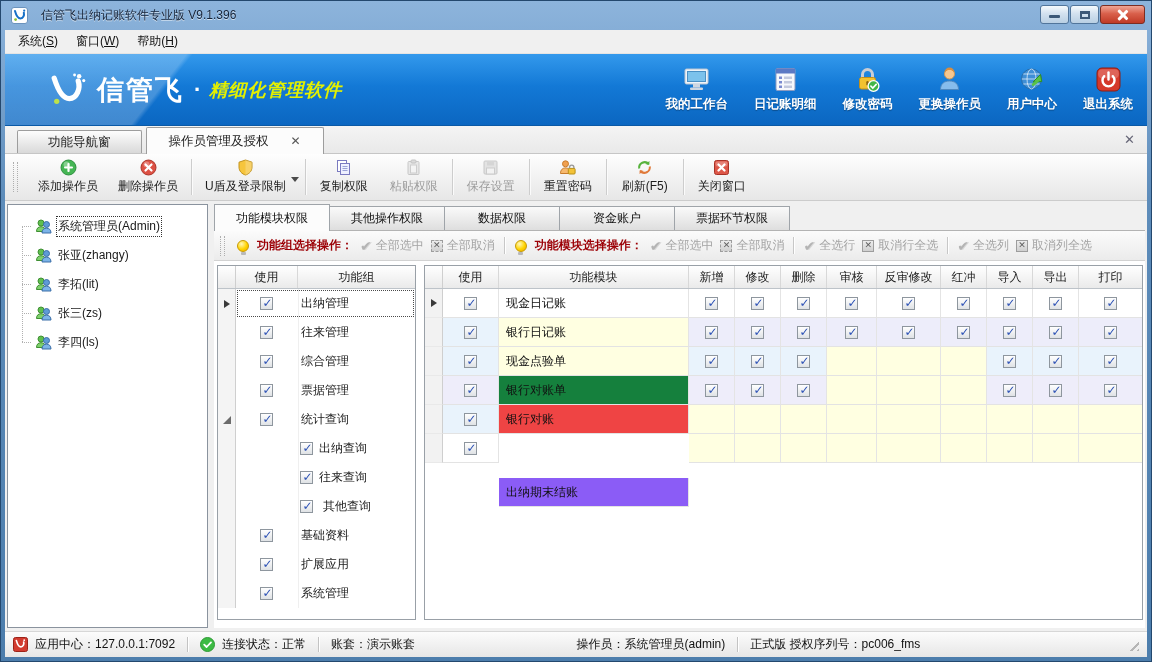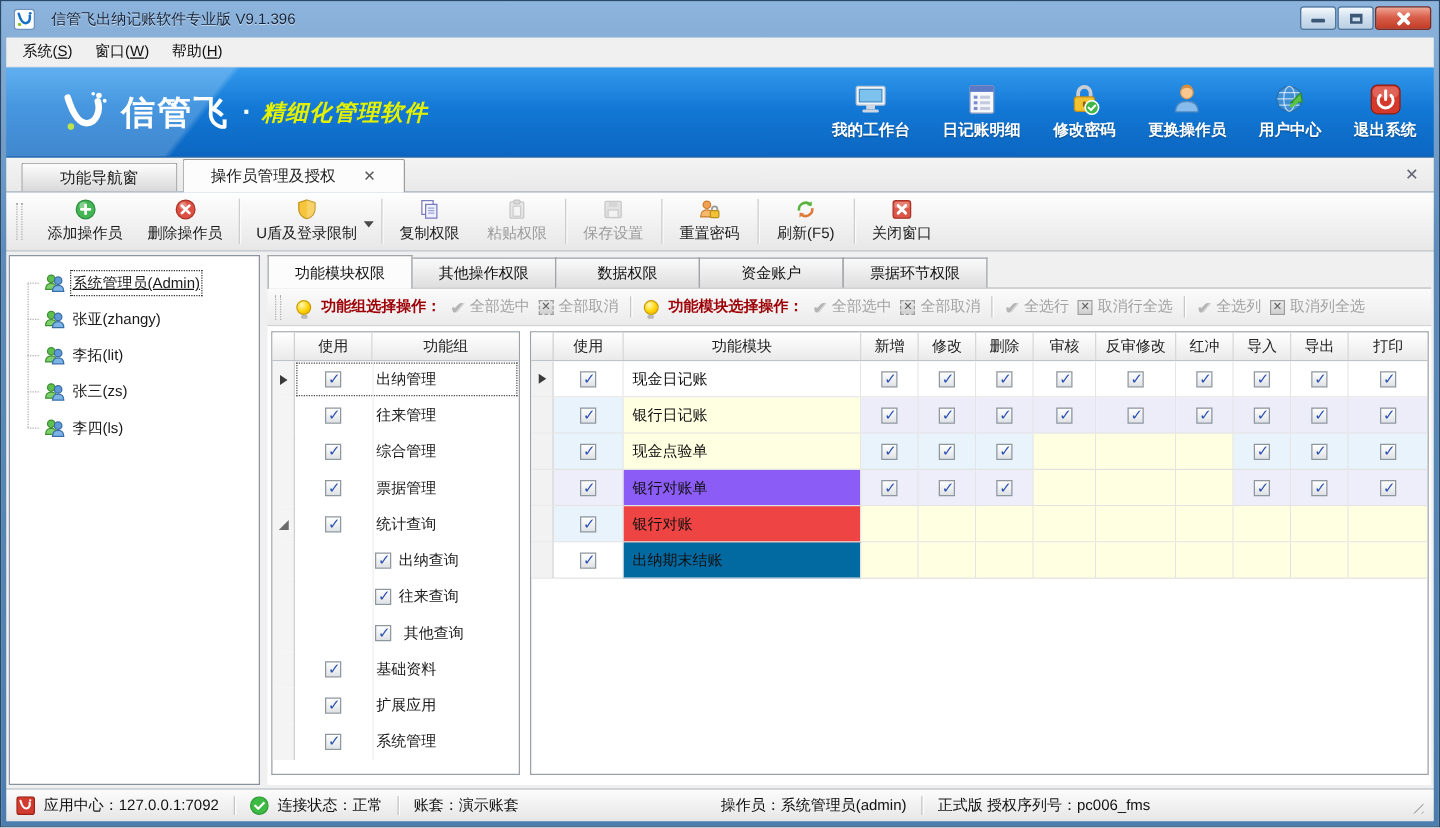--- a/index.html
+++ b/index.html
@@ -70,21 +70,21 @@
   .content { flex:1; background:#f0f0f0; display:flex; padding:3px 2px; gap:6px; min-height:0; }
 
   
   .oppanel { width:201px; flex:none; background:#fff; border:1px solid #8a939e; padding-top:7px; }
   .optree { position:relative; }
   .optree::before { content:""; position:absolute; left:14px; top:15px; height:115px; border-left:1px dotted #b0b0b0; }
   .opitem { height:29px; display:flex; align-items:center; padding-left:27px; position:relative; cursor:pointer; gap:6px; }
   .opitem::before { content:""; position:absolute; left:14px; top:14px; width:9px; border-top:1px dotted #b0b0b0; }
   .opitem .opicon { width:17px; height:17px; flex:none; }
   .opitem .opname { white-space:nowrap; }
-  .opitem.selected .opname { outline:1px dotted #333; outline-offset:1px;text-decoration:underline; }
+  .opitem.selected .opname { outline:1px dotted #333; outline-offset:1px; }
 
   
   .mainpane { flex:1; display:flex; flex-direction:column; min-width:0; }
 
   .permtabs { height:27px; flex:none; display:flex; align-items:flex-end; border-bottom:1px solid #b3b3b3; background:#f0f0f0; }
   .ptab { height:24px; min-width:116px; padding:0 14px; display:flex; align-items:center; justify-content:center;
     border:1px solid #9fa4a9; border-bottom:none; background:linear-gradient(#fafafa,#dedede); margin-left:-1px; color:#111; cursor:pointer;}
   .ptab:first-child { margin-left:0; }
   .ptab.active { background:#fcfcfc; height:27px; margin-bottom:-1px; z-index:2; }
 
@@ -661,21 +661,21 @@
                 </span>
                 <span class="mcell" style="flex: 1 1 0%; border-right: none; background: rgb(233, 243, 252);">
                   <span class="cb checked"></span>
                 </span>
               </div>
               <div class="mrow">
                 <span class="mkcell"></span>
                 <span class="mcell" style="width: 56px; background: rgb(238, 237, 250);">
                   <span class="cb checked"></span>
                 </span>
-                <span class="mcell name" style="width: 190px; background: #8b5cf6;">银行对账单</span>
+                <span class="mcell name" style="width: 190px; background: #15803d;">银行对账单</span>
                 <span class="mcell" style="width: 46px; background: rgb(238, 237, 250);">
                   <span class="cb checked"></span>
                 </span>
                 <span class="mcell" style="width: 46px; background: rgb(238, 237, 250);">
                   <span class="cb checked"></span>
                 </span>
                 <span class="mcell" style="width: 46px; background: rgb(238, 237, 250);">
                   <span class="cb checked"></span>
                 </span>
                 <span class="mcell" style="width: 50px; background: rgb(255, 255, 225);"></span>
@@ -705,21 +705,21 @@
                 <span class="mcell" style="width: 46px; background: rgb(255, 255, 225);"></span>
                 <span class="mcell" style="width: 46px; background: rgb(255, 255, 225);"></span>
                 <span class="mcell" style="width: 46px; background: rgb(255, 255, 225);"></span>
                 <span class="mcell" style="flex: 1 1 0%; border-right: none; background: rgb(255, 255, 225);"></span>
               </div>
               <div class="mrow">
                 <span class="mkcell"></span>
                 <span class="mcell" style="width: 56px; background: rgb(255, 255, 255);">
                   <span class="cb checked"></span>
                 </span>
-                <span class="mcell name" style="width: 190px; background: #0369a1;">出纳期末结账</span>
+                <span class="mcell name" style="width: 190px; background: #8b5cf6; margin-top: 44px;">出纳期末结账</span>
                 <span class="mcell" style="width: 46px; background: rgb(255, 255, 225);"></span>
                 <span class="mcell" style="width: 46px; background: rgb(255, 255, 225);"></span>
                 <span class="mcell" style="width: 46px; background: rgb(255, 255, 225);"></span>
                 <span class="mcell" style="width: 50px; background: rgb(255, 255, 225);"></span>
                 <span class="mcell" style="width: 64px; background: rgb(255, 255, 225);"></span>
                 <span class="mcell" style="width: 46px; background: rgb(255, 255, 225);"></span>
                 <span class="mcell" style="width: 46px; background: rgb(255, 255, 225);"></span>
                 <span class="mcell" style="width: 46px; background: rgb(255, 255, 225);"></span>
                 <span class="mcell" style="flex: 1 1 0%; border-right: none; background: rgb(255, 255, 225);"></span>
               </div>

